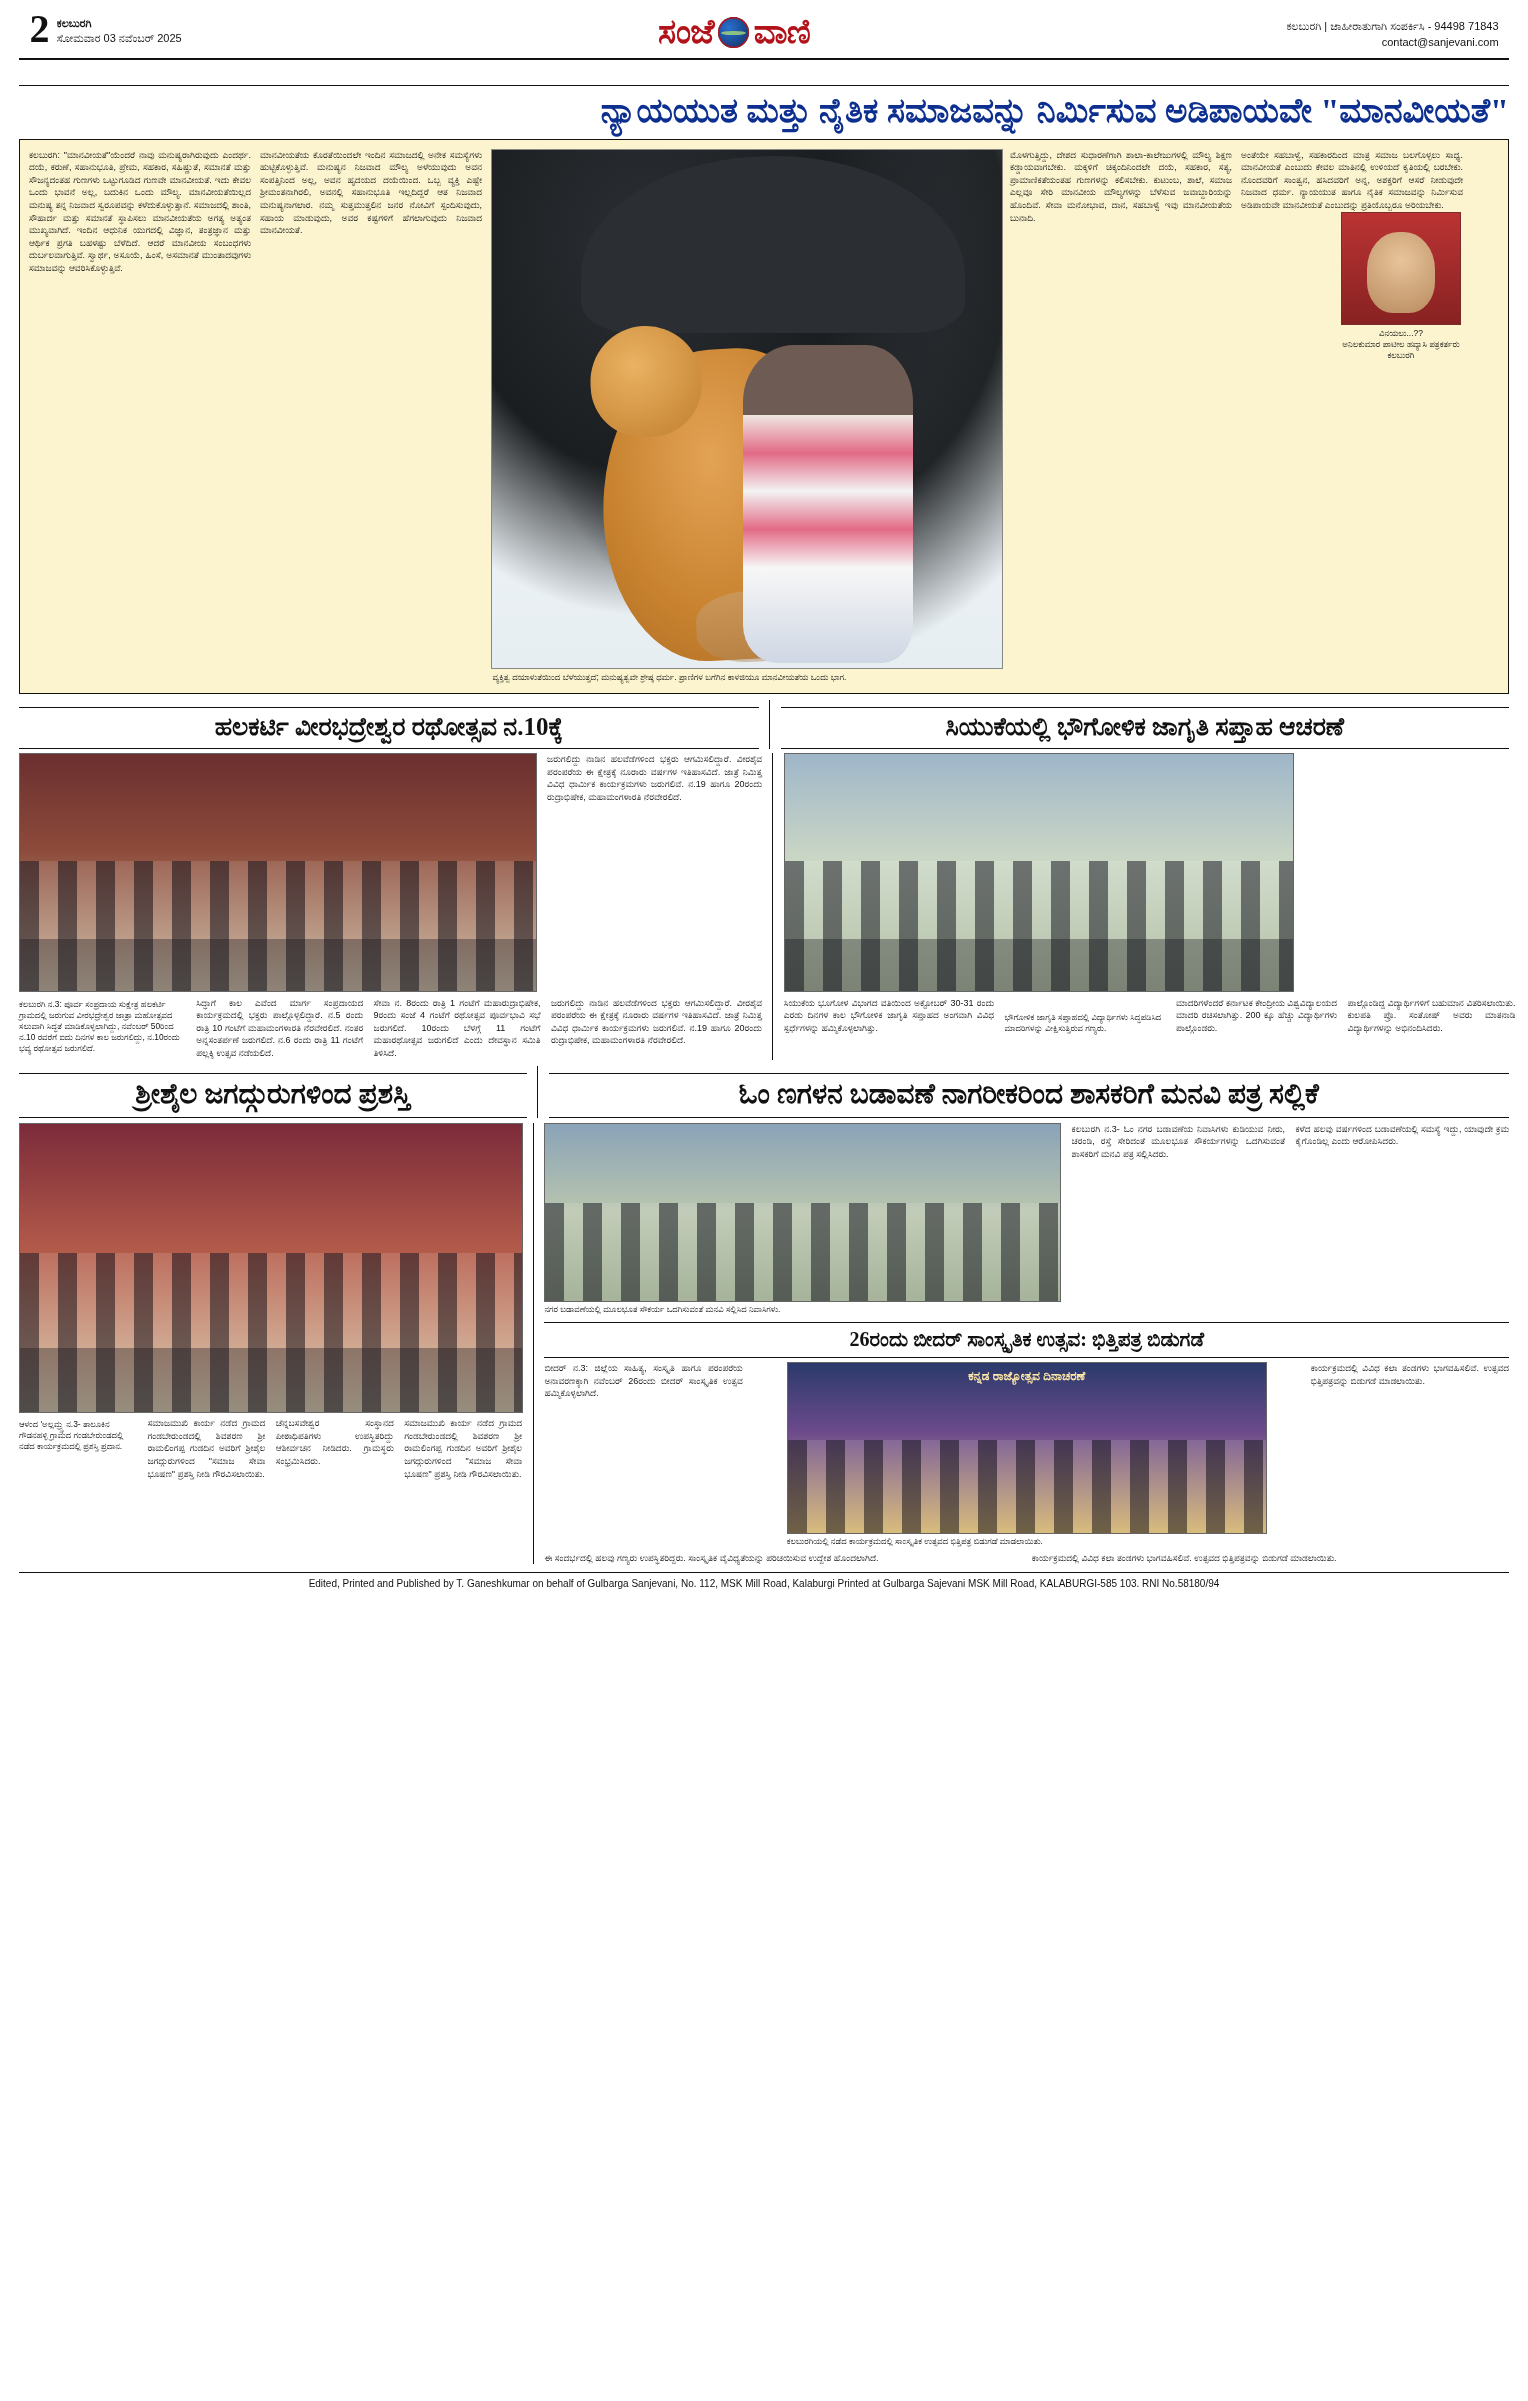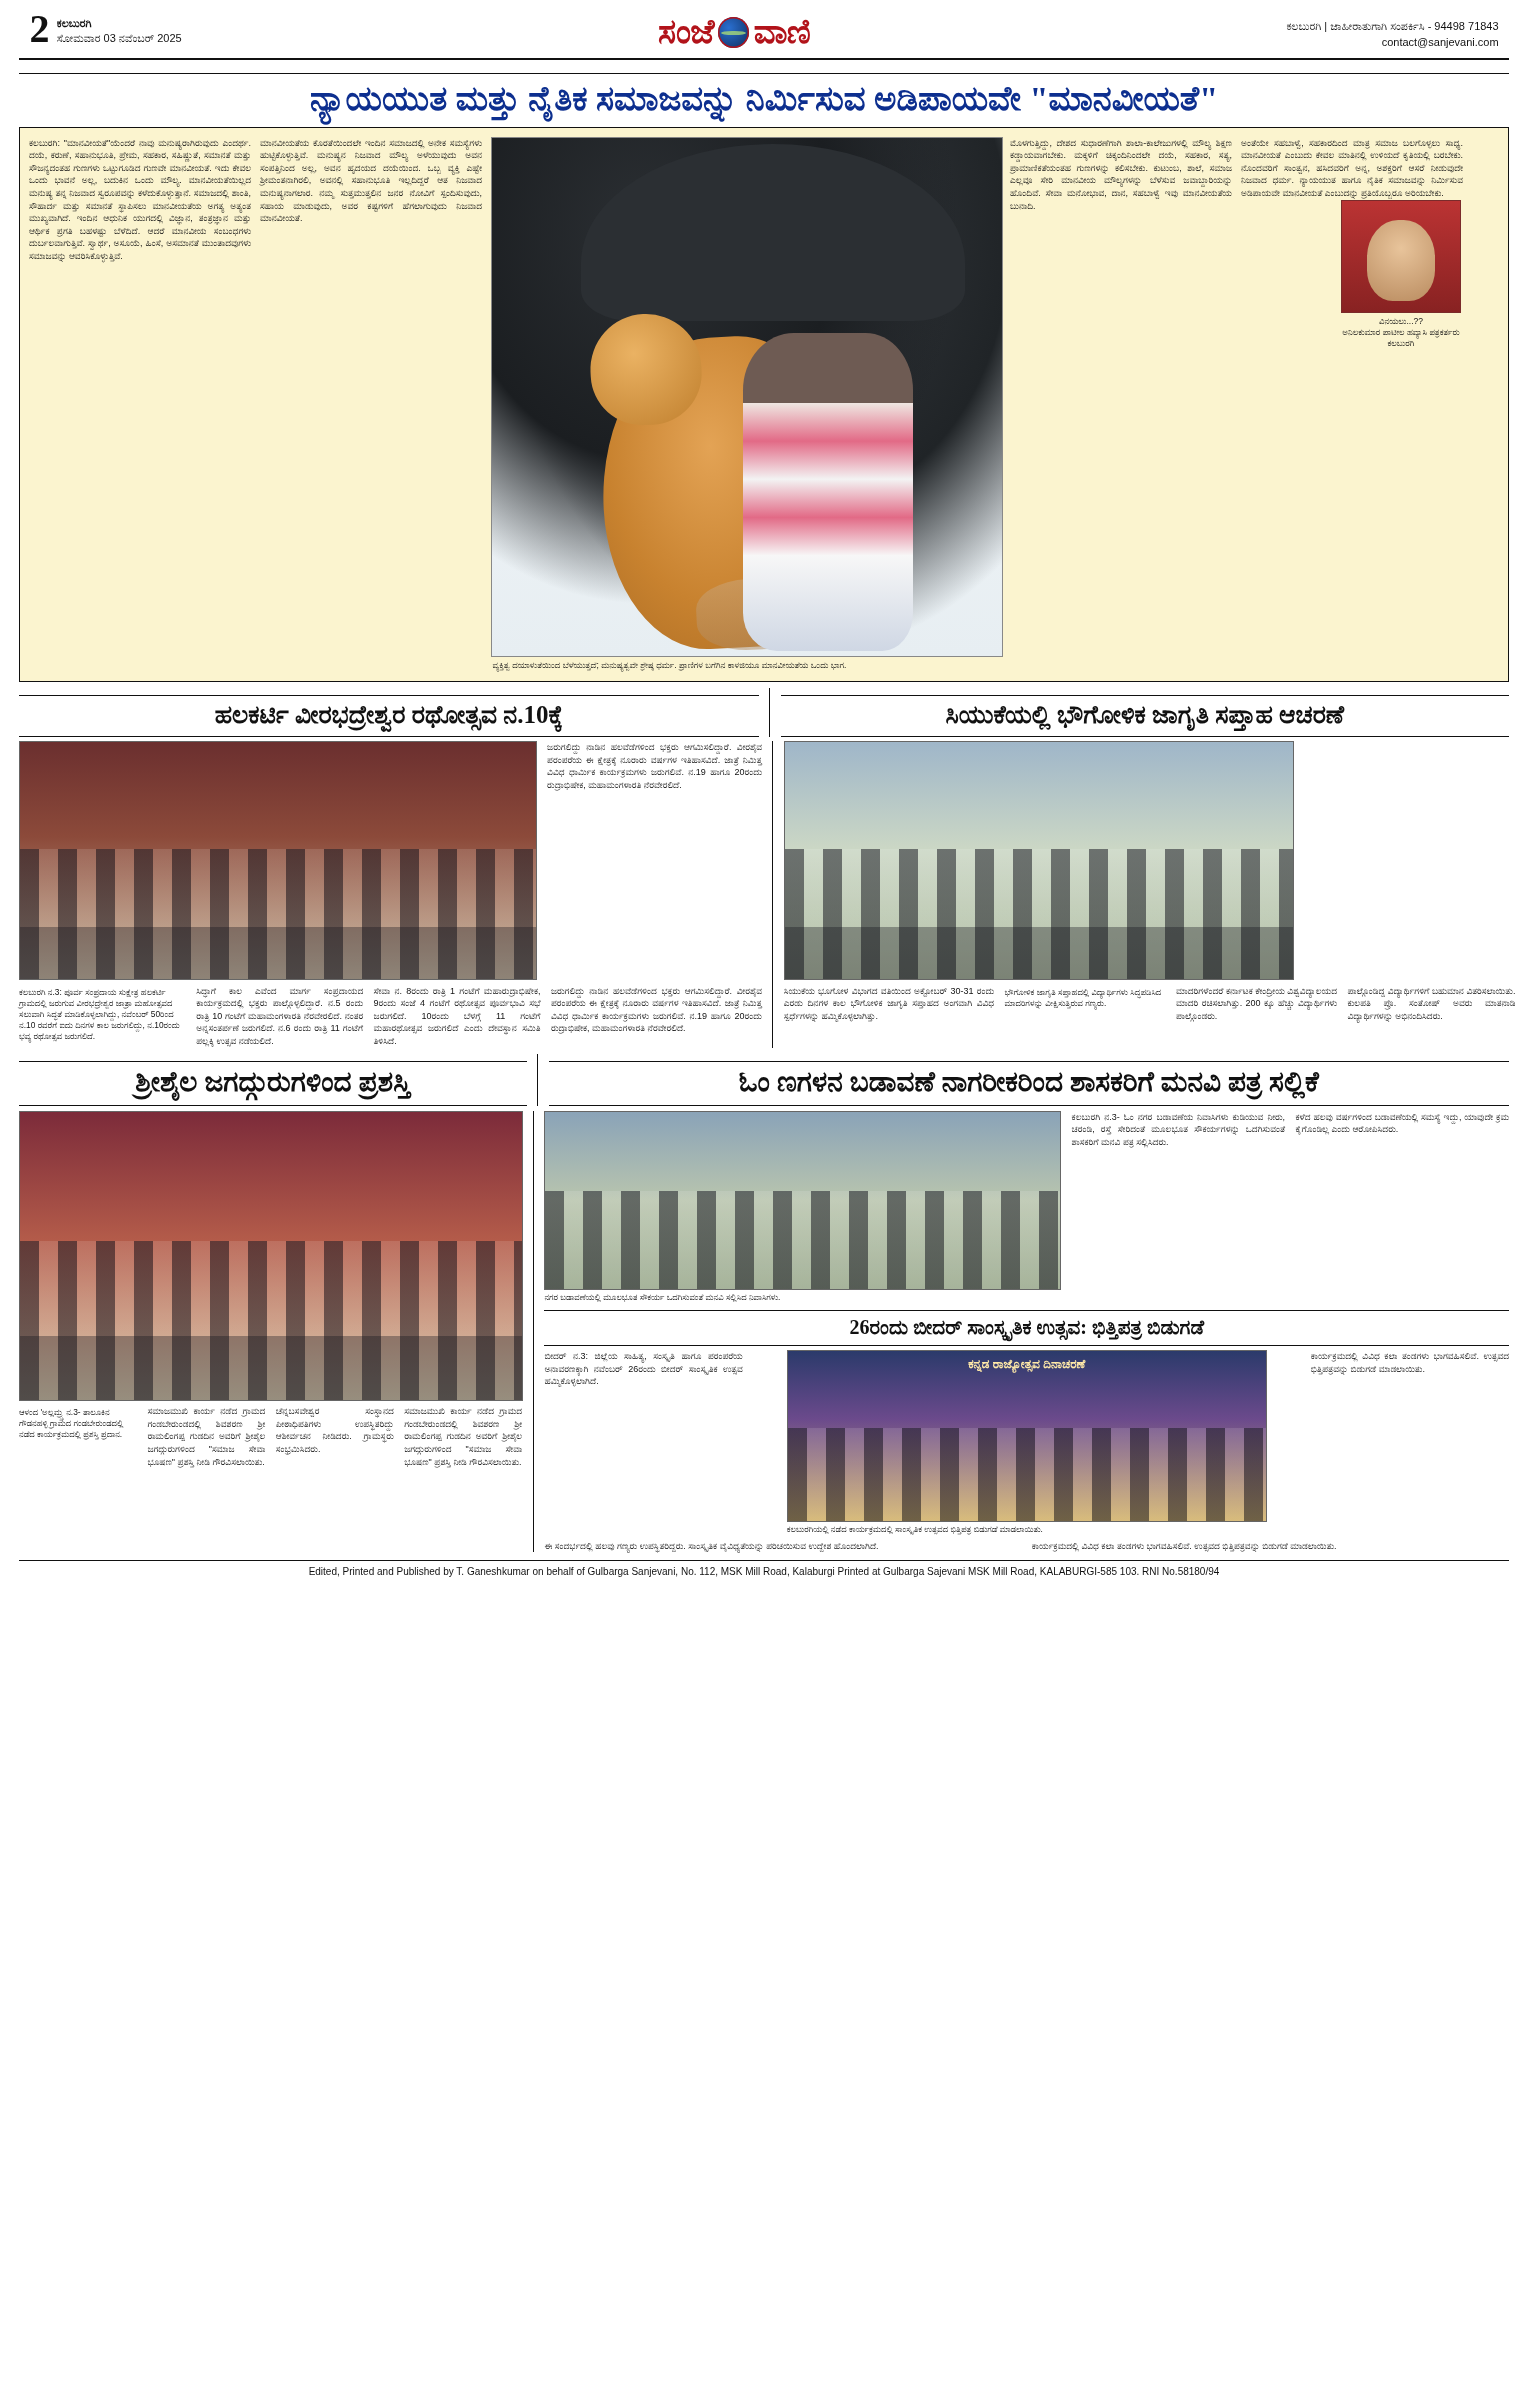--- a/index.html
+++ b/index.html
@@ -13,21 +13,21 @@
   .mh-left-text{font-size:11px;line-height:15px;color:#111;padding-top:3px;}
   .mh-left-text .l1{font-weight:700;}
   .mh-center{text-align:center;flex:1;}
   .logo{display:inline-flex;align-items:center;gap:4.4px;}
   .logo .k1,.logo .k2{font-size:34px;font-weight:700;color:#b2131a;font-family:"Liberation Serif",serif;letter-spacing:-0.7px;}
   .logo .globe{width:31px;height:31px;border-radius:50%;background:radial-gradient(circle at 35% 35%,#2a6fd0,#16407d 70%);display:inline-block;position:relative;box-shadow:0 0 0 1.5px #b2131a inset;}
   .logo .globe:after{content:"";position:absolute;left:3px;top:13.3px;width:25px;height:4.4px;background:#9fd27a;border-radius:50%;opacity:.85;}
   .mh-right{text-align:right;font-size:11px;line-height:16.3px;color:#111;padding-top:4.4px;}
 
   
-  .lead-headline{margin-top:13px;border-top:1.5px solid #111;border-bottom:1.5px solid #111;padding:6px 0 7.4px 0;text-align:center;}
+  .lead-headline{margin-top:25px;border-top:1.5px solid #111;border-bottom:1.5px solid #111;padding:6px 0 7.4px 0;text-align:right;}
   .lead-headline span{font-size:34px;font-weight:700;color:#0d2f8f;font-family:"Liberation Serif",serif;letter-spacing:0px;}
 
   
   .lead-block{background:#fbf4cf;border:1.5px solid #111;border-top:none;padding:9px 9px 10.4px 9px;display:flex;gap:9px;position:relative;}
   .lead-col{font-size:9.2px;line-height:13px;text-align:justify;color:#111;}
   .lead-col.c1{width:222px;}
   .lead-col.c2{width:222px;}
   .lead-mid{width:510px;display:flex;flex-direction:column;}
   .photo{background:#c9d6df;border:0.7px solid #888;overflow:hidden;position:relative;}
   .photo-main{height:518px;width:100%;
@@ -167,21 +167,21 @@
 
     <div class="col vr" style="width:743px;padding-left:10.4px;">
       <div class="row">
         <div class="col" style="width:510px;">
           <div class="ph-box ph-b" style="height:237px;">
             <div class="figs"></div>
             <div class="stage"></div>
           </div>
         </div>
       </div>
-      <div class="row" style="margin-top:4.4px;">
+      <div class="row" style="margin-top:4.4px;align-items:flex-end;">
         <div class="col txt" style="width:213px;">ಸಿಯುಕೆಯ ಭೂಗೋಳ ವಿಭಾಗದ ವತಿಯಿಂದ ಅಕ್ಟೋಬರ್ 30-31 ರಂದು ಎರಡು ದಿನಗಳ ಕಾಲ ಭೌಗೋಳಿಕ ಜಾಗೃತಿ ಸಪ್ತಾಹದ ಅಂಗವಾಗಿ ವಿವಿಧ ಸ್ಪರ್ಧೆಗಳನ್ನು ಹಮ್ಮಿಕೊಳ್ಳಲಾಗಿತ್ತು.</div>
         <div class="col cap" style="width:163px;">ಭೌಗೋಳಿಕ ಜಾಗೃತಿ ಸಪ್ತಾಹದಲ್ಲಿ ವಿದ್ಯಾರ್ಥಿಗಳು ಸಿದ್ಧಪಡಿಸಿದ ಮಾದರಿಗಳನ್ನು ವೀಕ್ಷಿಸುತ್ತಿರುವ ಗಣ್ಯರು.</div>
         <div class="col txt" style="width:163px;">ಮಾದರಿಗಳೆಂದರೆ ಕರ್ನಾಟಕ ಕೇಂದ್ರೀಯ ವಿಶ್ವವಿದ್ಯಾಲಯದ ಮಾದರಿ ರಚಿಸಲಾಗಿತ್ತು. 200 ಕ್ಕೂ ಹೆಚ್ಚು ವಿದ್ಯಾರ್ಥಿಗಳು ಪಾಲ್ಗೊಂಡರು.</div>
         <div class="col txt" style="width:170px;">ಪಾಲ್ಗೊಂಡಿದ್ದ ವಿದ್ಯಾರ್ಥಿಗಳಿಗೆ ಬಹುಮಾನ ವಿತರಿಸಲಾಯಿತು. ಕುಲಪತಿ ಪ್ರೊ. ಸಂತೋಷ್ ಅವರು ಮಾತನಾಡಿ ವಿದ್ಯಾರ್ಥಿಗಳನ್ನು ಅಭಿನಂದಿಸಿದರು.</div>
       </div>
     </div>
   </div>
 
   <div class="row" style="margin-top:6px;">
     <div class="col" style="width:510px;">

